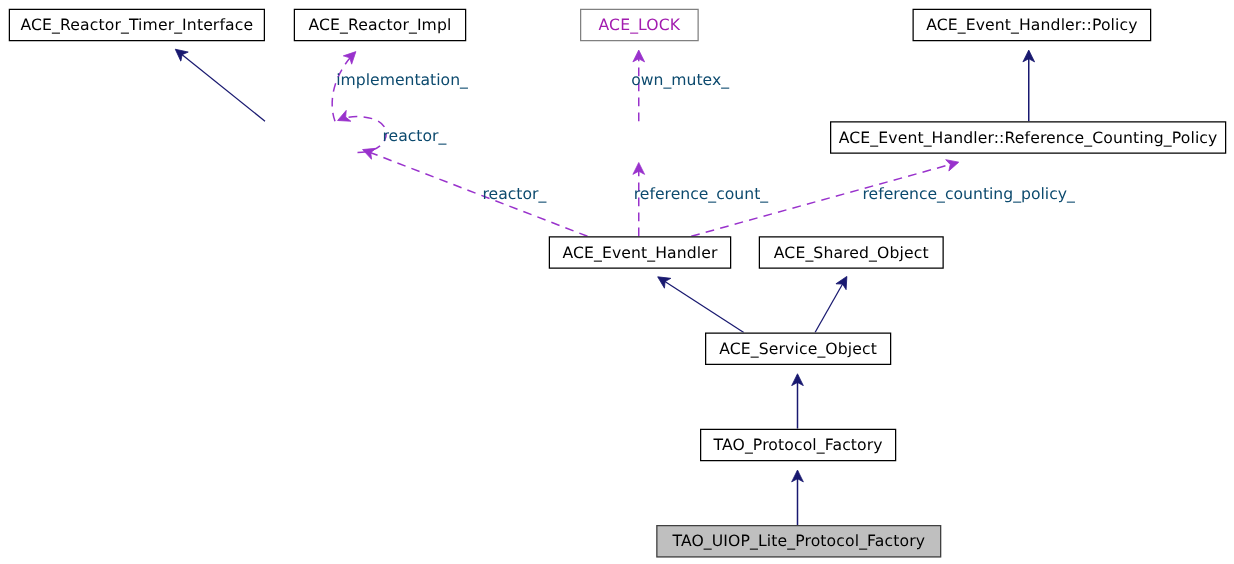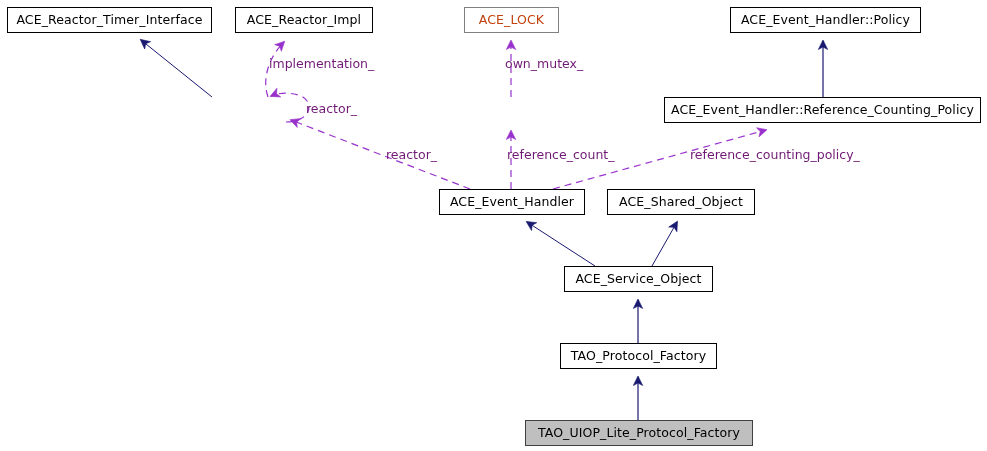--- a/index.html
+++ b/index.html
@@ -32,30 +32,30 @@
     font-size: 12.5px;
     color: #000000;
     background: #ffffff;
     border: 1px solid #000000;
     white-space: nowrap;
     letter-spacing: 0.1px;
     z-index: 5;
   }
   .node.abstract-param {
     border-color: #808080;
-    color: #c2410c;
+    color: #a21caf;
   }
   .node.current {
     background: #bfbfbf;
     border-color: #404040;
   }
   .edge-label {
     position: absolute;
     font-size: 12.5px;
-    color: #701a75;
+    color: #0c4a6e;
     white-space: nowrap;
     background: transparent;
     z-index: 6;
   }
 </style>
 </head>
 <body>
 
 <div id="diagram-root">
 

